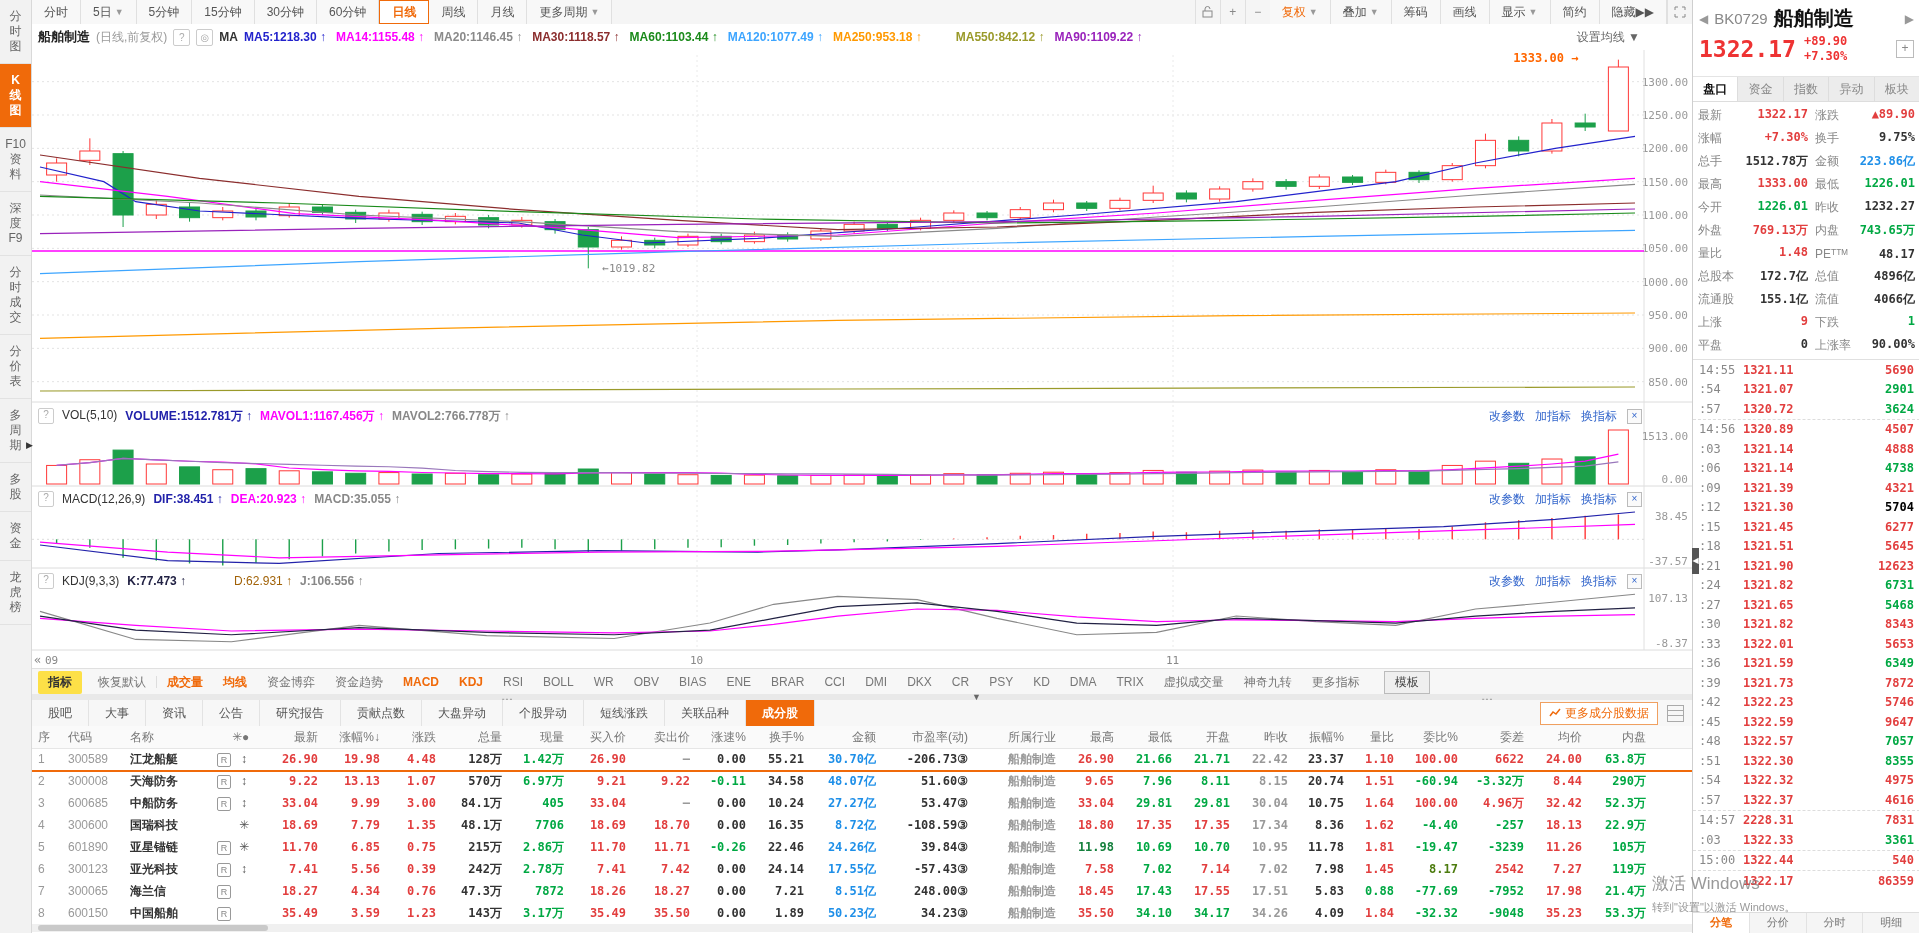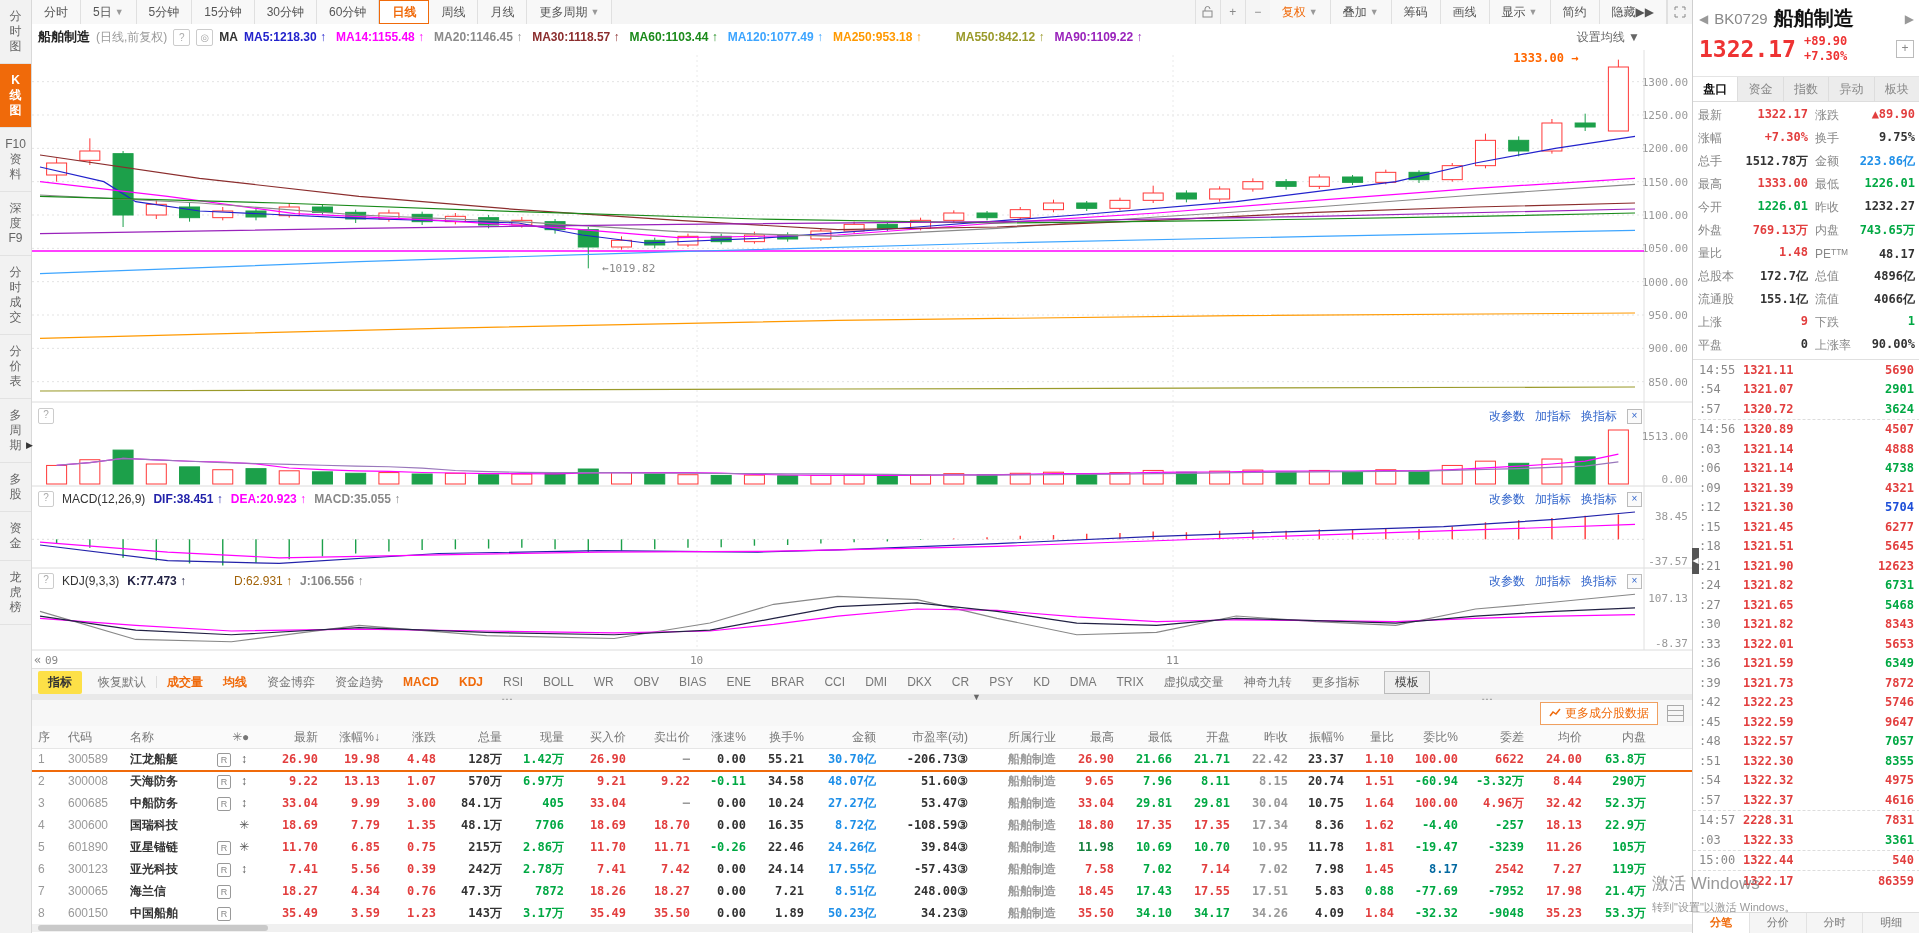--- a/index.html
+++ b/index.html
@@ -494,20 +494,26 @@
         <text x="1656" y="552" font-size="11" fill="#999" font-family="DejaVu Sans Mono,monospace" text-anchor="end">107.13</text>
         <text x="1656" y="597" font-size="11" fill="#999" font-family="DejaVu Sans Mono,monospace" text-anchor="end">-8.37</text>
         <text x="2" y="614" font-size="12" fill="#888" font-family="DejaVu Sans Mono,monospace">«</text>
         <text x="13" y="614" font-size="11" fill="#888" font-family="DejaVu Sans Mono,monospace">09</text>
         <text x="658" y="614" font-size="11" fill="#888" font-family="DejaVu Sans Mono,monospace">10</text>
         <text x="1134" y="614" font-size="11" fill="#888" font-family="DejaVu Sans Mono,monospace">11</text>
       </svg>
 
     <div class="panel-head" style="top:355px">
       <span class="qbox">?</span>
+      <span id="vol-items" style="display:flex;gap:8px">
+          <span style="color: rgb(51, 51, 51); font-weight: normal;">VOL(5,10)</span>
+          <span style="color: rgb(34, 34, 170); font-weight: bold;">VOLUME:1512.781万 ↑</span>
+          <span style="color: rgb(255, 0, 255); font-weight: bold;">MAVOL1:1167.456万 ↑</span>
+          <span style="color: rgb(136, 136, 136); font-weight: bold;">MAVOL2:766.778万 ↑</span>
+        </span>
       <span class="links" id="vol-links">
           <span>改参数</span>
           <span>加指标</span>
           <span>换指标</span>
           <span class="xbox">×</span>
         </span>
     </div>
     <div class="panel-head" style="top:438px">
       <span class="qbox">?</span>
       <span id="macd-items" style="display:flex;gap:8px">
@@ -573,20 +579,33 @@
     <span id="tpl-btn">模板</span>
   </div>
 
   <div id="splitter" class="abs">
     <span class="grip" style="left:470px">▪▪▪</span>
     <span class="tri">▼</span>
     <span class="grip" style="left:1450px">▪▪▪</span>
   </div>
 
   <div id="tbl-bar" class="abs">
+    <span id="tbl-tabs" style="display:flex">
+        <span class="tbl-tab">股吧</span>
+        <span class="tbl-tab">大事</span>
+        <span class="tbl-tab">资讯</span>
+        <span class="tbl-tab">公告</span>
+        <span class="tbl-tab">研究报告</span>
+        <span class="tbl-tab">贡献点数</span>
+        <span class="tbl-tab">大盘异动</span>
+        <span class="tbl-tab">个股异动</span>
+        <span class="tbl-tab">短线涨跌</span>
+        <span class="tbl-tab">关联品种</span>
+        <span class="tbl-tab active">成分股</span>
+      </span>
     <span id="more-btn">
       <svg width="12" height="10">
           <polyline points="1,8 4,4 7,6 11,1" fill="none" stroke="#f06a0a" stroke-width="1.5"></polyline>
         </svg>
       <span>更多成分股数据</span>
     </span>
   </div>
   <div id="grid-ic" class="abs"></div>
 
   <div id="tbl-head" class="abs" style="grid-template-columns: 30px 62px 84px 18px 36px 62px 62px 56px 66px 62px 62px 64px 56px 58px 72px 92px 88px 58px 58px 58px 58px 56px 50px 64px 66px 58px 64px;">
@@ -781,21 +800,21 @@
         <div style="color: rgb(51, 51, 51);">24.14</div>
         <div style="color: rgb(30, 143, 232);">17.55亿</div>
         <div style="color: rgb(51, 51, 51);">-57.43③</div>
         <div style="color: rgb(153, 153, 153);">船舶制造</div>
         <div style="color: rgb(226, 62, 62);">7.58</div>
         <div style="color: rgb(0, 168, 67);">7.02</div>
         <div style="color: rgb(226, 62, 62);">7.14</div>
         <div style="color: rgb(153, 153, 153);">7.02</div>
         <div style="color: rgb(51, 51, 51);">7.98</div>
         <div style="color: rgb(226, 62, 62);">1.45</div>
-        <div style="color: #0369a1;">8.17</div>
+        <div style="color: #4d7c0f;">8.17</div>
         <div style="color: rgb(226, 62, 62);">2542</div>
         <div style="color: rgb(226, 62, 62);">7.27</div>
         <div style="color: rgb(0, 168, 67);">119万</div>
       </div>
       <div class="trow abs" style="top: 880px; grid-template-columns: 30px 62px 84px 18px 36px 62px 62px 56px 66px 62px 62px 64px 56px 58px 72px 92px 88px 58px 58px 58px 58px 56px 50px 64px 66px 58px 64px;">
         <div class="l" style="color: rgb(153, 153, 153); font-weight: normal;">7</div>
         <div class="l" style="color: rgb(153, 153, 153); font-weight: normal;">300065</div>
         <div class="l" style="color: rgb(51, 51, 51);">海兰信</div>
         <div class="l"><span class="rbadge">R</span></div>
         <div class="l" style="color: rgb(85, 85, 85); text-align: center;"></div>
@@ -1025,21 +1044,21 @@
         <span class="tv" style="color: rgb(0, 168, 67);">4738</span>
       </div>
       <div class="tick">
         <span class="tt">:09</span>
         <span class="tp" style="color: rgb(226, 62, 62);">1321.39</span>
         <span class="tv" style="color: rgb(226, 62, 62);">4321</span>
       </div>
       <div class="tick">
         <span class="tt">:12</span>
         <span class="tp" style="color: rgb(226, 62, 62);">1321.30</span>
-        <span class="tv" style="color: #1d4ed8;">5704</span>
+        <span class="tv" style="color: #000000;">5704</span>
       </div>
       <div class="tick">
         <span class="tt">:15</span>
         <span class="tp" style="color: rgb(226, 62, 62);">1321.45</span>
         <span class="tv" style="color: rgb(226, 62, 62);">6277</span>
       </div>
       <div class="tick">
         <span class="tt">:18</span>
         <span class="tp" style="color: rgb(226, 62, 62);">1321.51</span>
         <span class="tv" style="color: rgb(226, 62, 62);">5645</span>

